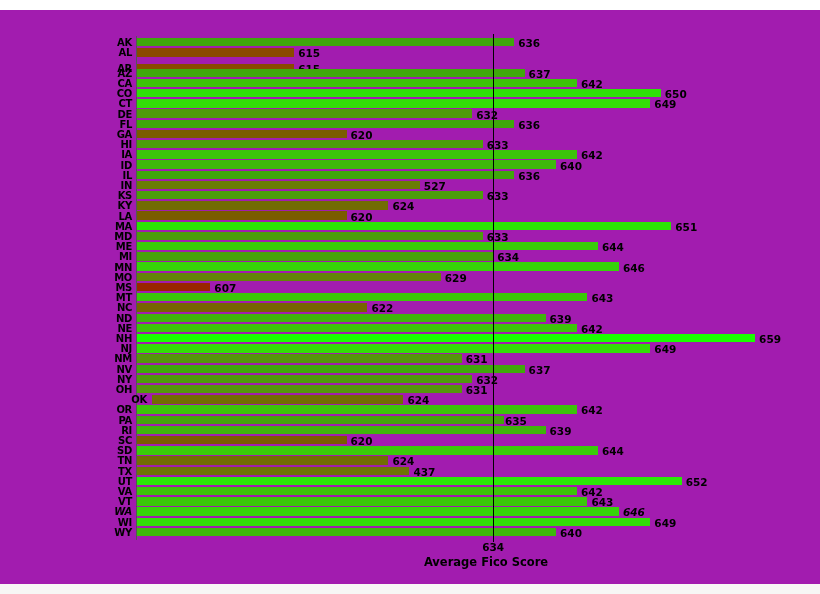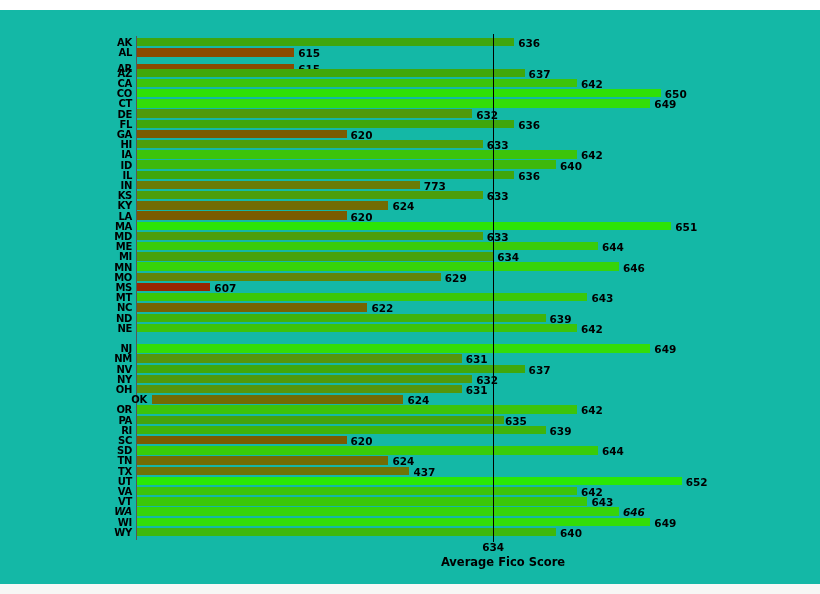--- a/index.html
+++ b/index.html
@@ -22,21 +22,21 @@
     left: 0; top: 0; right: 0; height: 10px;
     background: #ffffff;
     z-index: 5;
   }
   #chart-area {
     position: absolute;
     left: 0;
     top: 10px;
     width: 820px;
     height: 574px;
-    background: #14b8a6;
+    background: #a21caf;
   }
   #plot {
     position: absolute;
     left: 137px;
     top: 28px;
     width: 660px;
     height: 500px;
   }
   .row {
     position: absolute;
@@ -186,21 +186,21 @@
           <span class="bar-value" style="left: 419.048px;">640</span>
         </div>
         <div class="row" style="top: 132.653px; height: 10.2041px;">
           <span class="state-label">IL</span>
           <div class="bar" style="width: 377.143px; background: rgb(63, 166, 12); top: 0px; height: 8.40408px;"></div>
           <span class="bar-value" style="left: 377.143px;">636</span>
         </div>
         <div class="row" style="top: 142.857px; height: 10.2041px;">
           <span class="state-label">IN</span>
           <div class="bar" style="width: 282.857px; background: rgb(106, 124, 6); top: 0px; height: 8.40408px;"></div>
-          <span class="bar-value" style="left: 282.857px;">773</span>
+          <span class="bar-value" style="left: 282.857px;">527</span>
         </div>
         <div class="row" style="top: 153.061px; height: 10.2041px;">
           <span class="state-label">KS</span>
           <div class="bar" style="width: 345.714px; background: rgb(76, 158, 12); top: 0px; height: 8.40408px;"></div>
           <span class="bar-value" style="left: 345.714px;">633</span>
         </div>
         <div class="row" style="top: 163.265px; height: 10.2041px;">
           <span class="state-label">KY</span>
           <div class="bar" style="width: 251.429px; background: rgb(114, 108, 3); top: 0px; height: 8.40408px;"></div>
           <span class="bar-value" style="left: 251.429px;">624</span>
@@ -258,20 +258,25 @@
         <div class="row" style="top: 275.51px; height: 10.2041px;">
           <span class="state-label">ND</span>
           <div class="bar" style="width: 408.571px; background: rgb(63, 180, 11); top: 0px; height: 8.40408px;"></div>
           <span class="bar-value" style="left: 408.571px;">639</span>
         </div>
         <div class="row" style="top: 285.714px; height: 10.2041px;">
           <span class="state-label">NE</span>
           <div class="bar" style="width: 440px; background: rgb(60, 196, 10); top: 0px; height: 8.40408px;"></div>
           <span class="bar-value" style="left: 440px;">642</span>
         </div>
+        <div class="row" style="top: 295.918px; height: 10.2041px;">
+          <span class="state-label">NH</span>
+          <div class="bar" style="width: 618.095px; background: rgb(26, 255, 0); top: 0px; height: 8.40408px;"></div>
+          <span class="bar-value" style="left: 618.095px;">659</span>
+        </div>
         <div class="row" style="top: 306.122px; height: 10.2041px;">
           <span class="state-label">NJ</span>
           <div class="bar" style="width: 513.333px; background: rgb(51, 221, 8); top: 0px; height: 8.40408px;"></div>
           <span class="bar-value" style="left: 513.333px;">649</span>
         </div>
         <div class="row" style="top: 316.327px; height: 10.2041px;">
           <span class="state-label">NM</span>
           <div class="bar" style="width: 324.762px; background: rgb(85, 150, 12); top: 0px; height: 8.40408px;"></div>
           <span class="bar-value" style="left: 324.762px;">631</span>
         </div>
@@ -357,16 +362,16 @@
         </div>
         <div class="row" style="top: 489.796px; height: 10.2041px;">
           <span class="state-label">WY</span>
           <div class="bar" style="width: 419.048px; background: rgb(62, 184, 11); top: 0px; height: 8.40408px;"></div>
           <span class="bar-value" style="left: 419.048px;">640</span>
         </div>
       </div>
 
     <div id="ref-line" style="left: 493.19px;"></div>
     <div id="ref-line-label" style="left: 493.19px; top: 531px;">634</div>
-    <div id="axis-title" style="left: 503px; top: 545px;">Average Fico Score</div>
+    <div id="axis-title" style="left: 486px; top: 545px;">Average Fico Score</div>
 
   </div>
 </div>
 
 </body></html>

